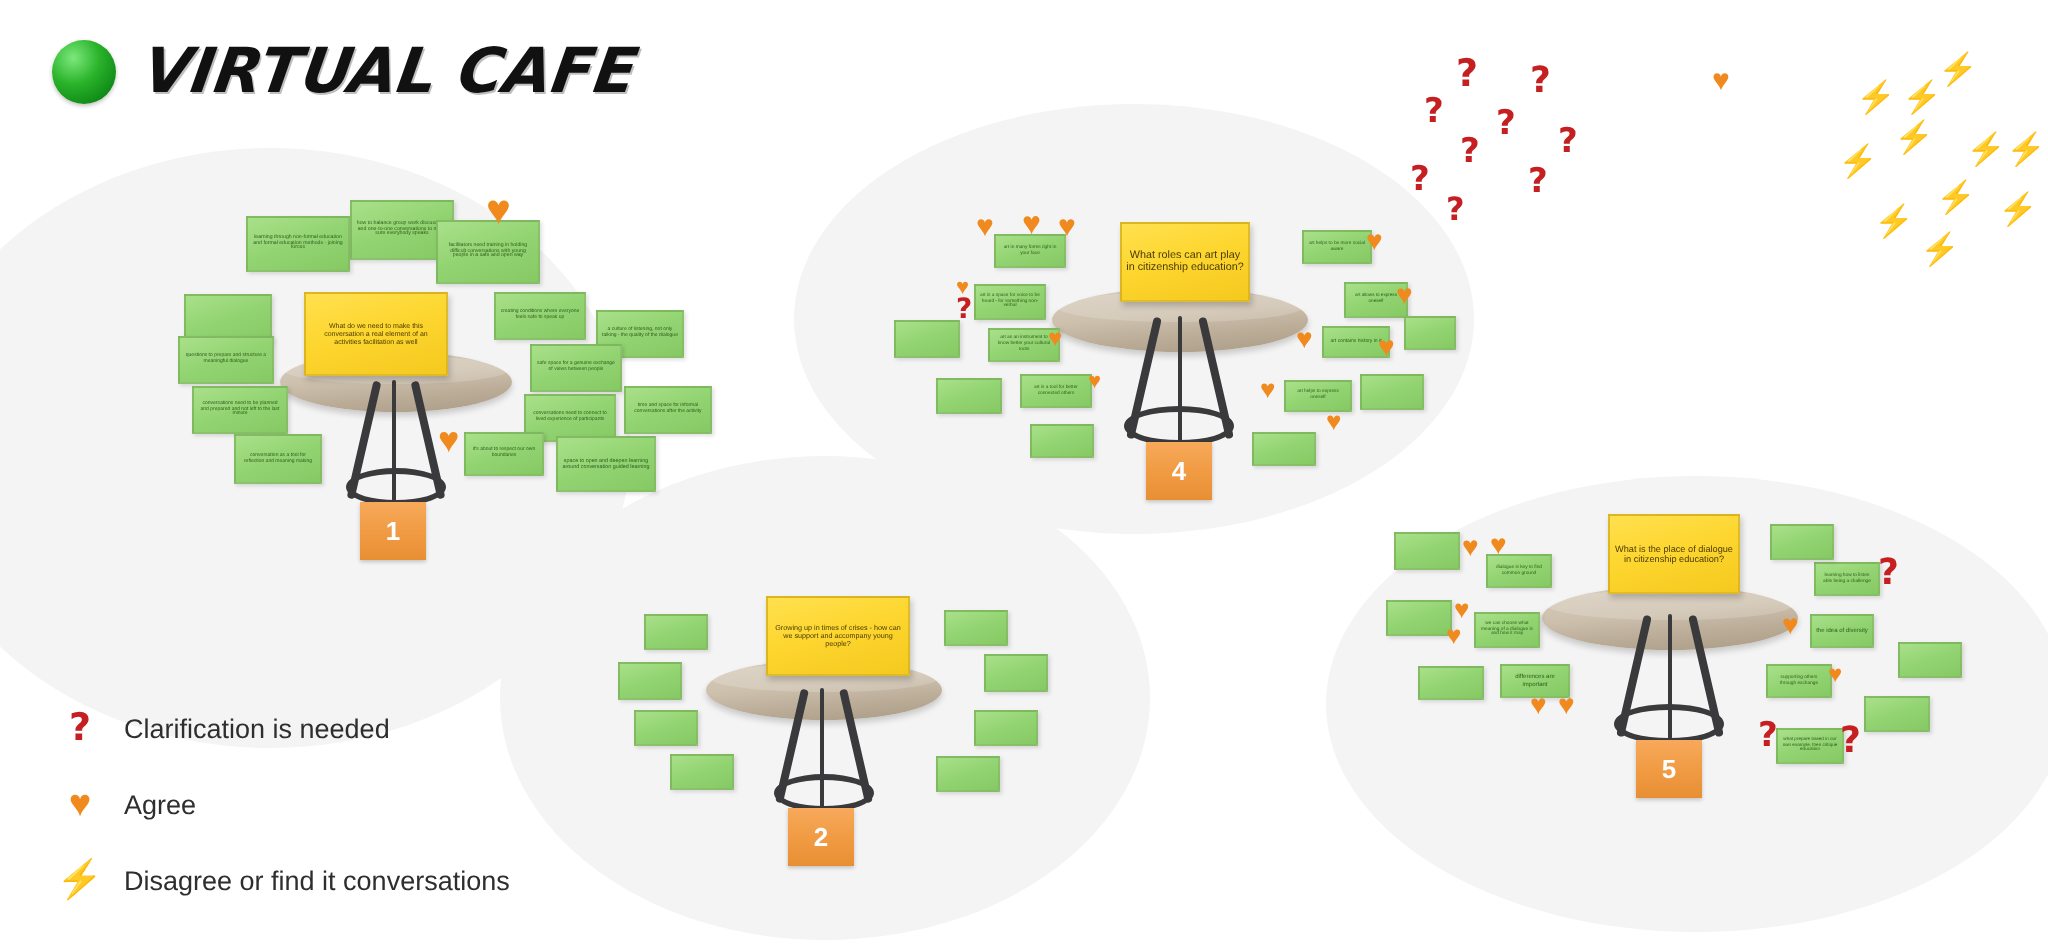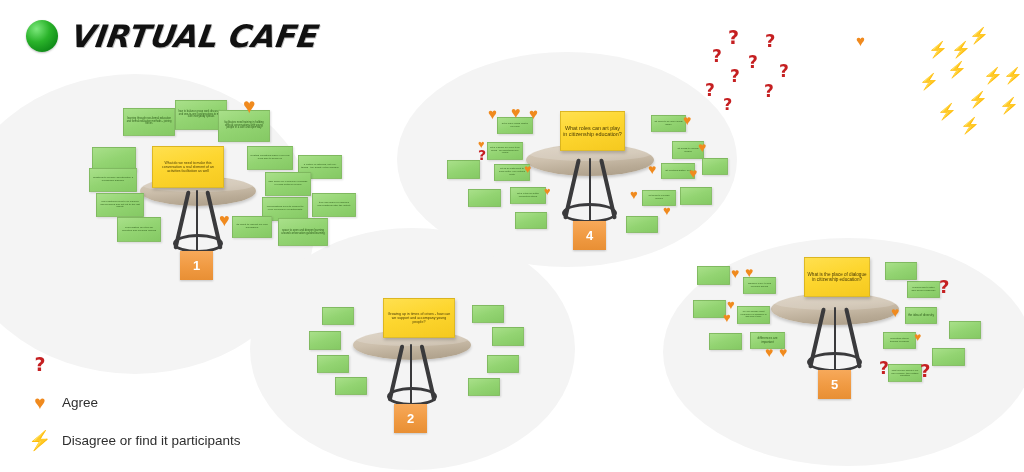--- a/index.html
+++ b/index.html
@@ -377,24 +377,25 @@
     <div class="mark bolt" style="left:919px; top:74px; font-size:16px;">⚡</div>
     <div class="mark bolt" style="left:968px; top:92px; font-size:16px;">⚡</div>
     <div class="mark bolt" style="left:999px; top:98px; font-size:16px;">⚡</div>
     <div class="mark bolt" style="left:937px; top:104px; font-size:16px;">⚡</div>
     <div class="mark bolt" style="left:960px; top:118px; font-size:16px;">⚡</div>
   </div>
 
   <div id="legend">
     <div class="legend-row">
       <div class="legend-icon qmark">?</div>
+      <div class="legend-label">Clarification is needed</div>
     </div>
     <div class="legend-row">
       <div class="legend-icon heart">♥</div>
       <div class="legend-label">Agree</div>
     </div>
     <div class="legend-row">
       <div class="legend-icon bolt">⚡</div>
-      <div class="legend-label">Disagree or find it participants</div>
+      <div class="legend-label">Disagree or find it conversations</div>
     </div>
   </div>
 
 </div>
 
 </body></html>

